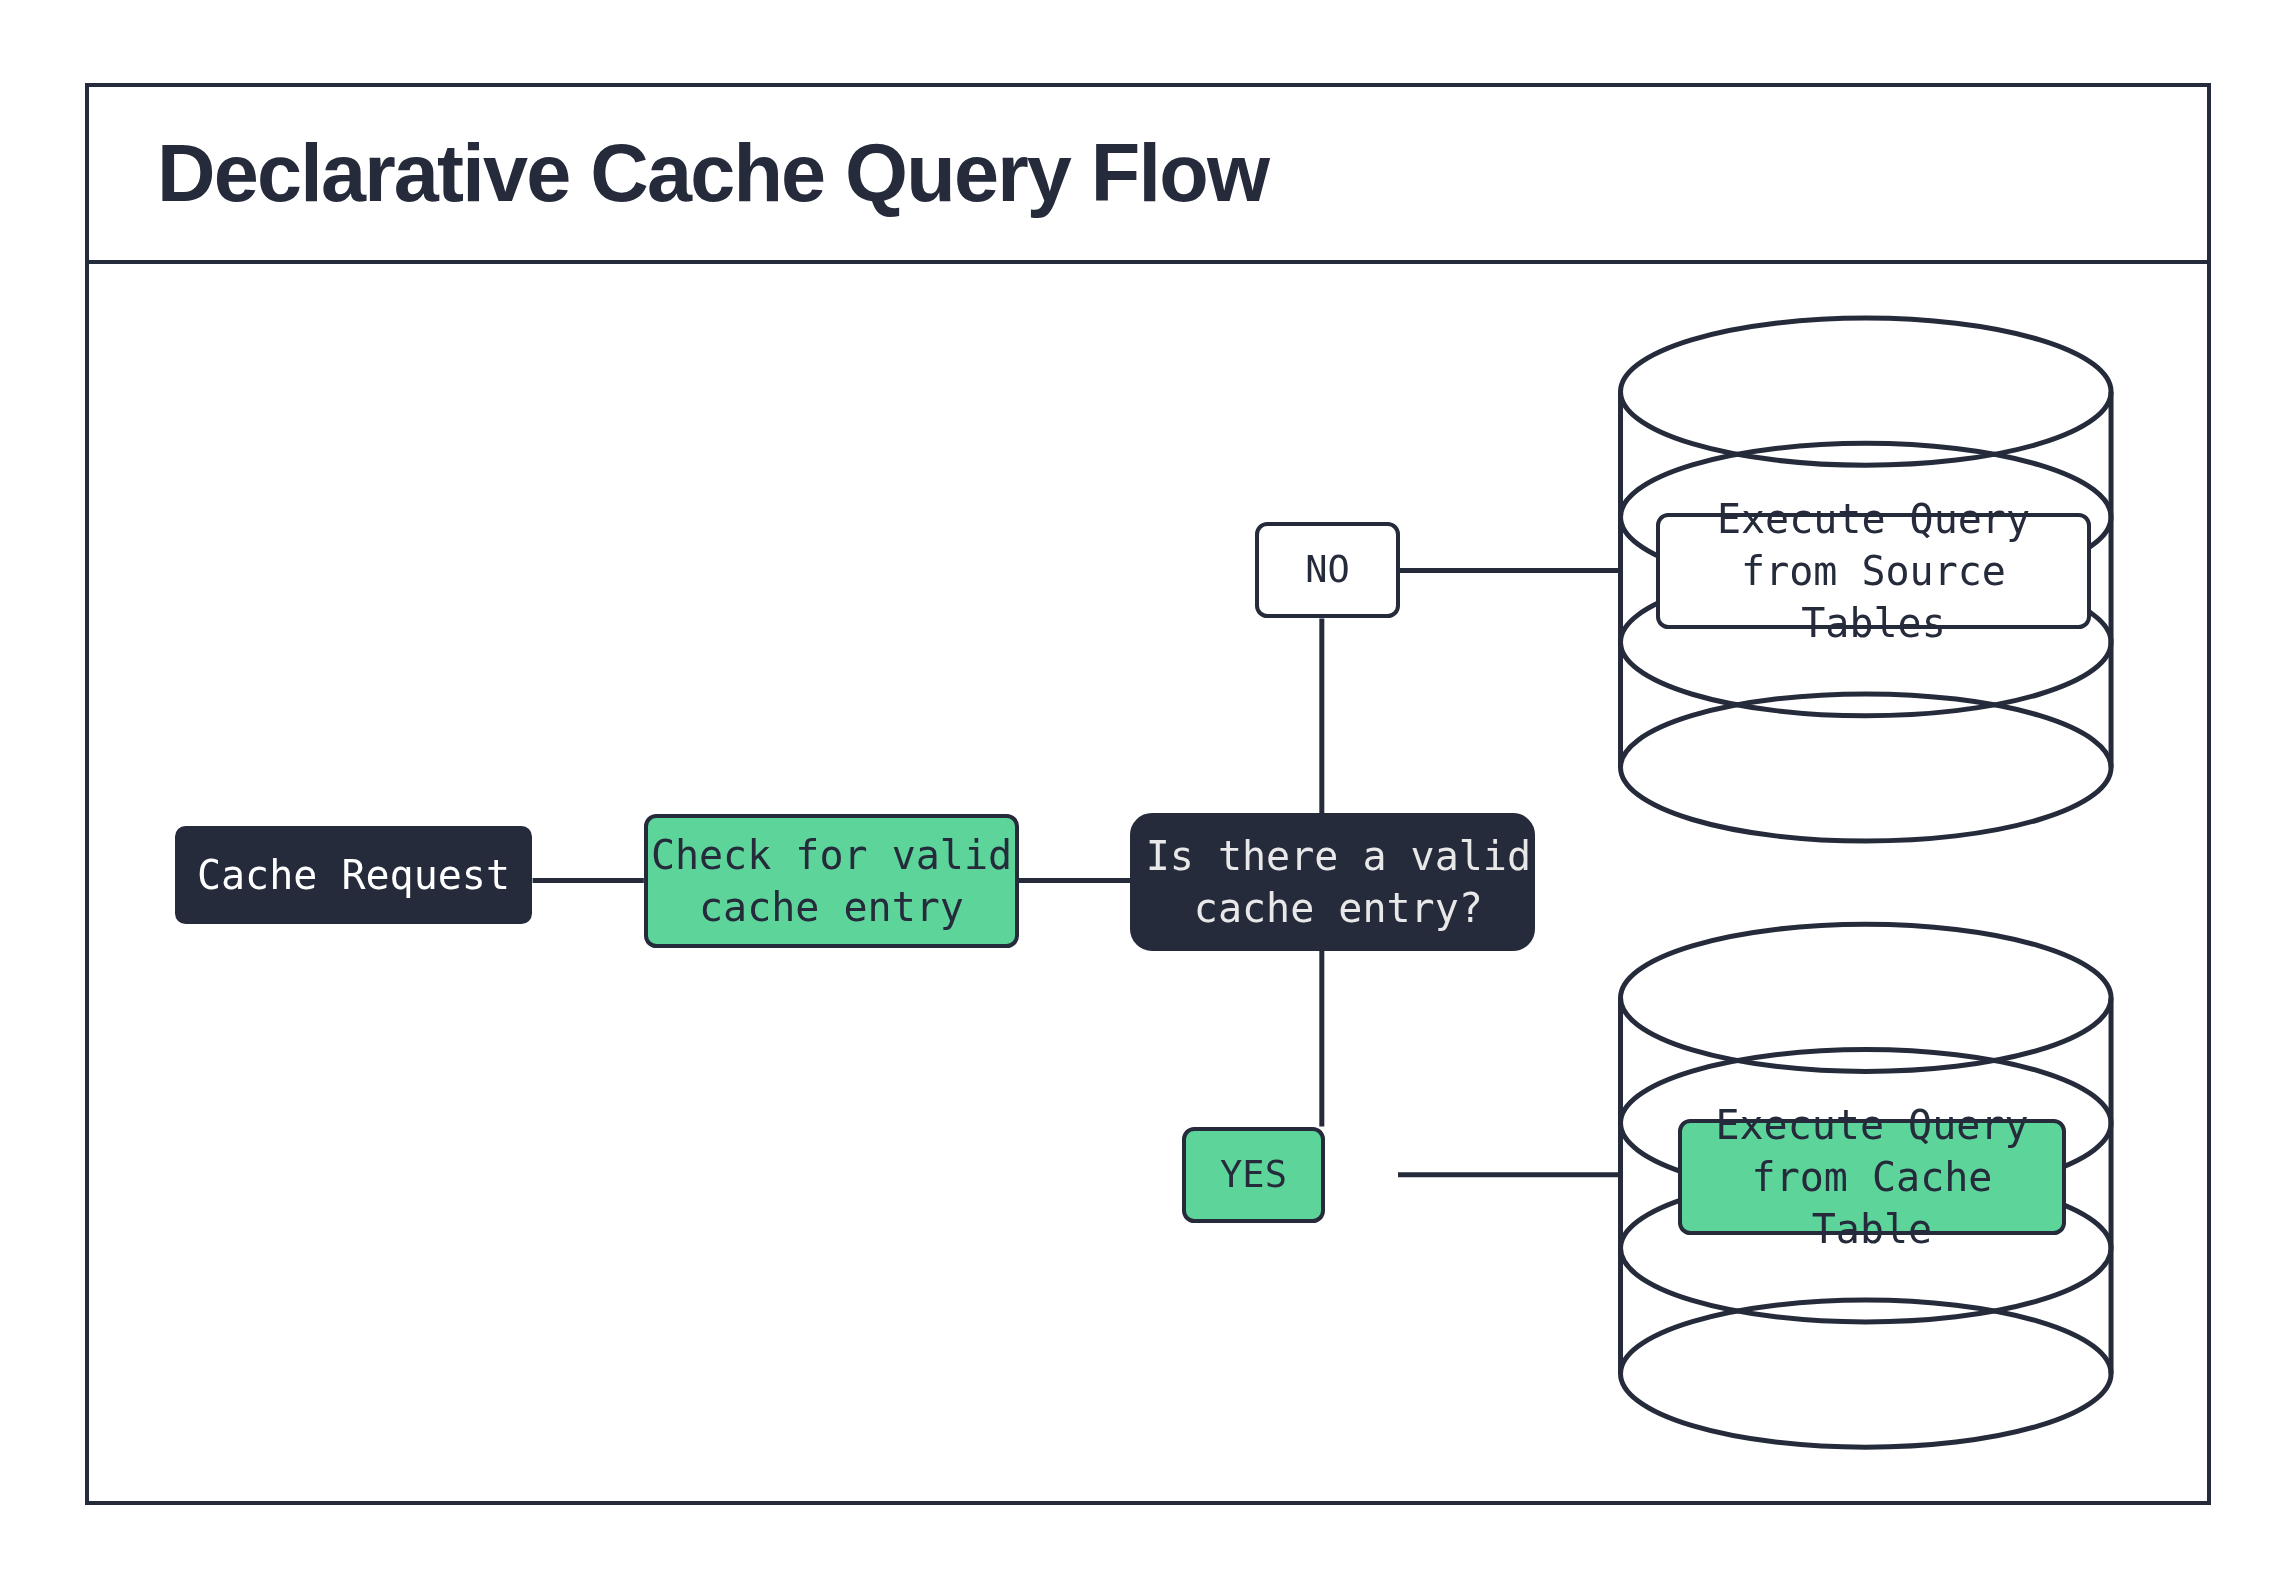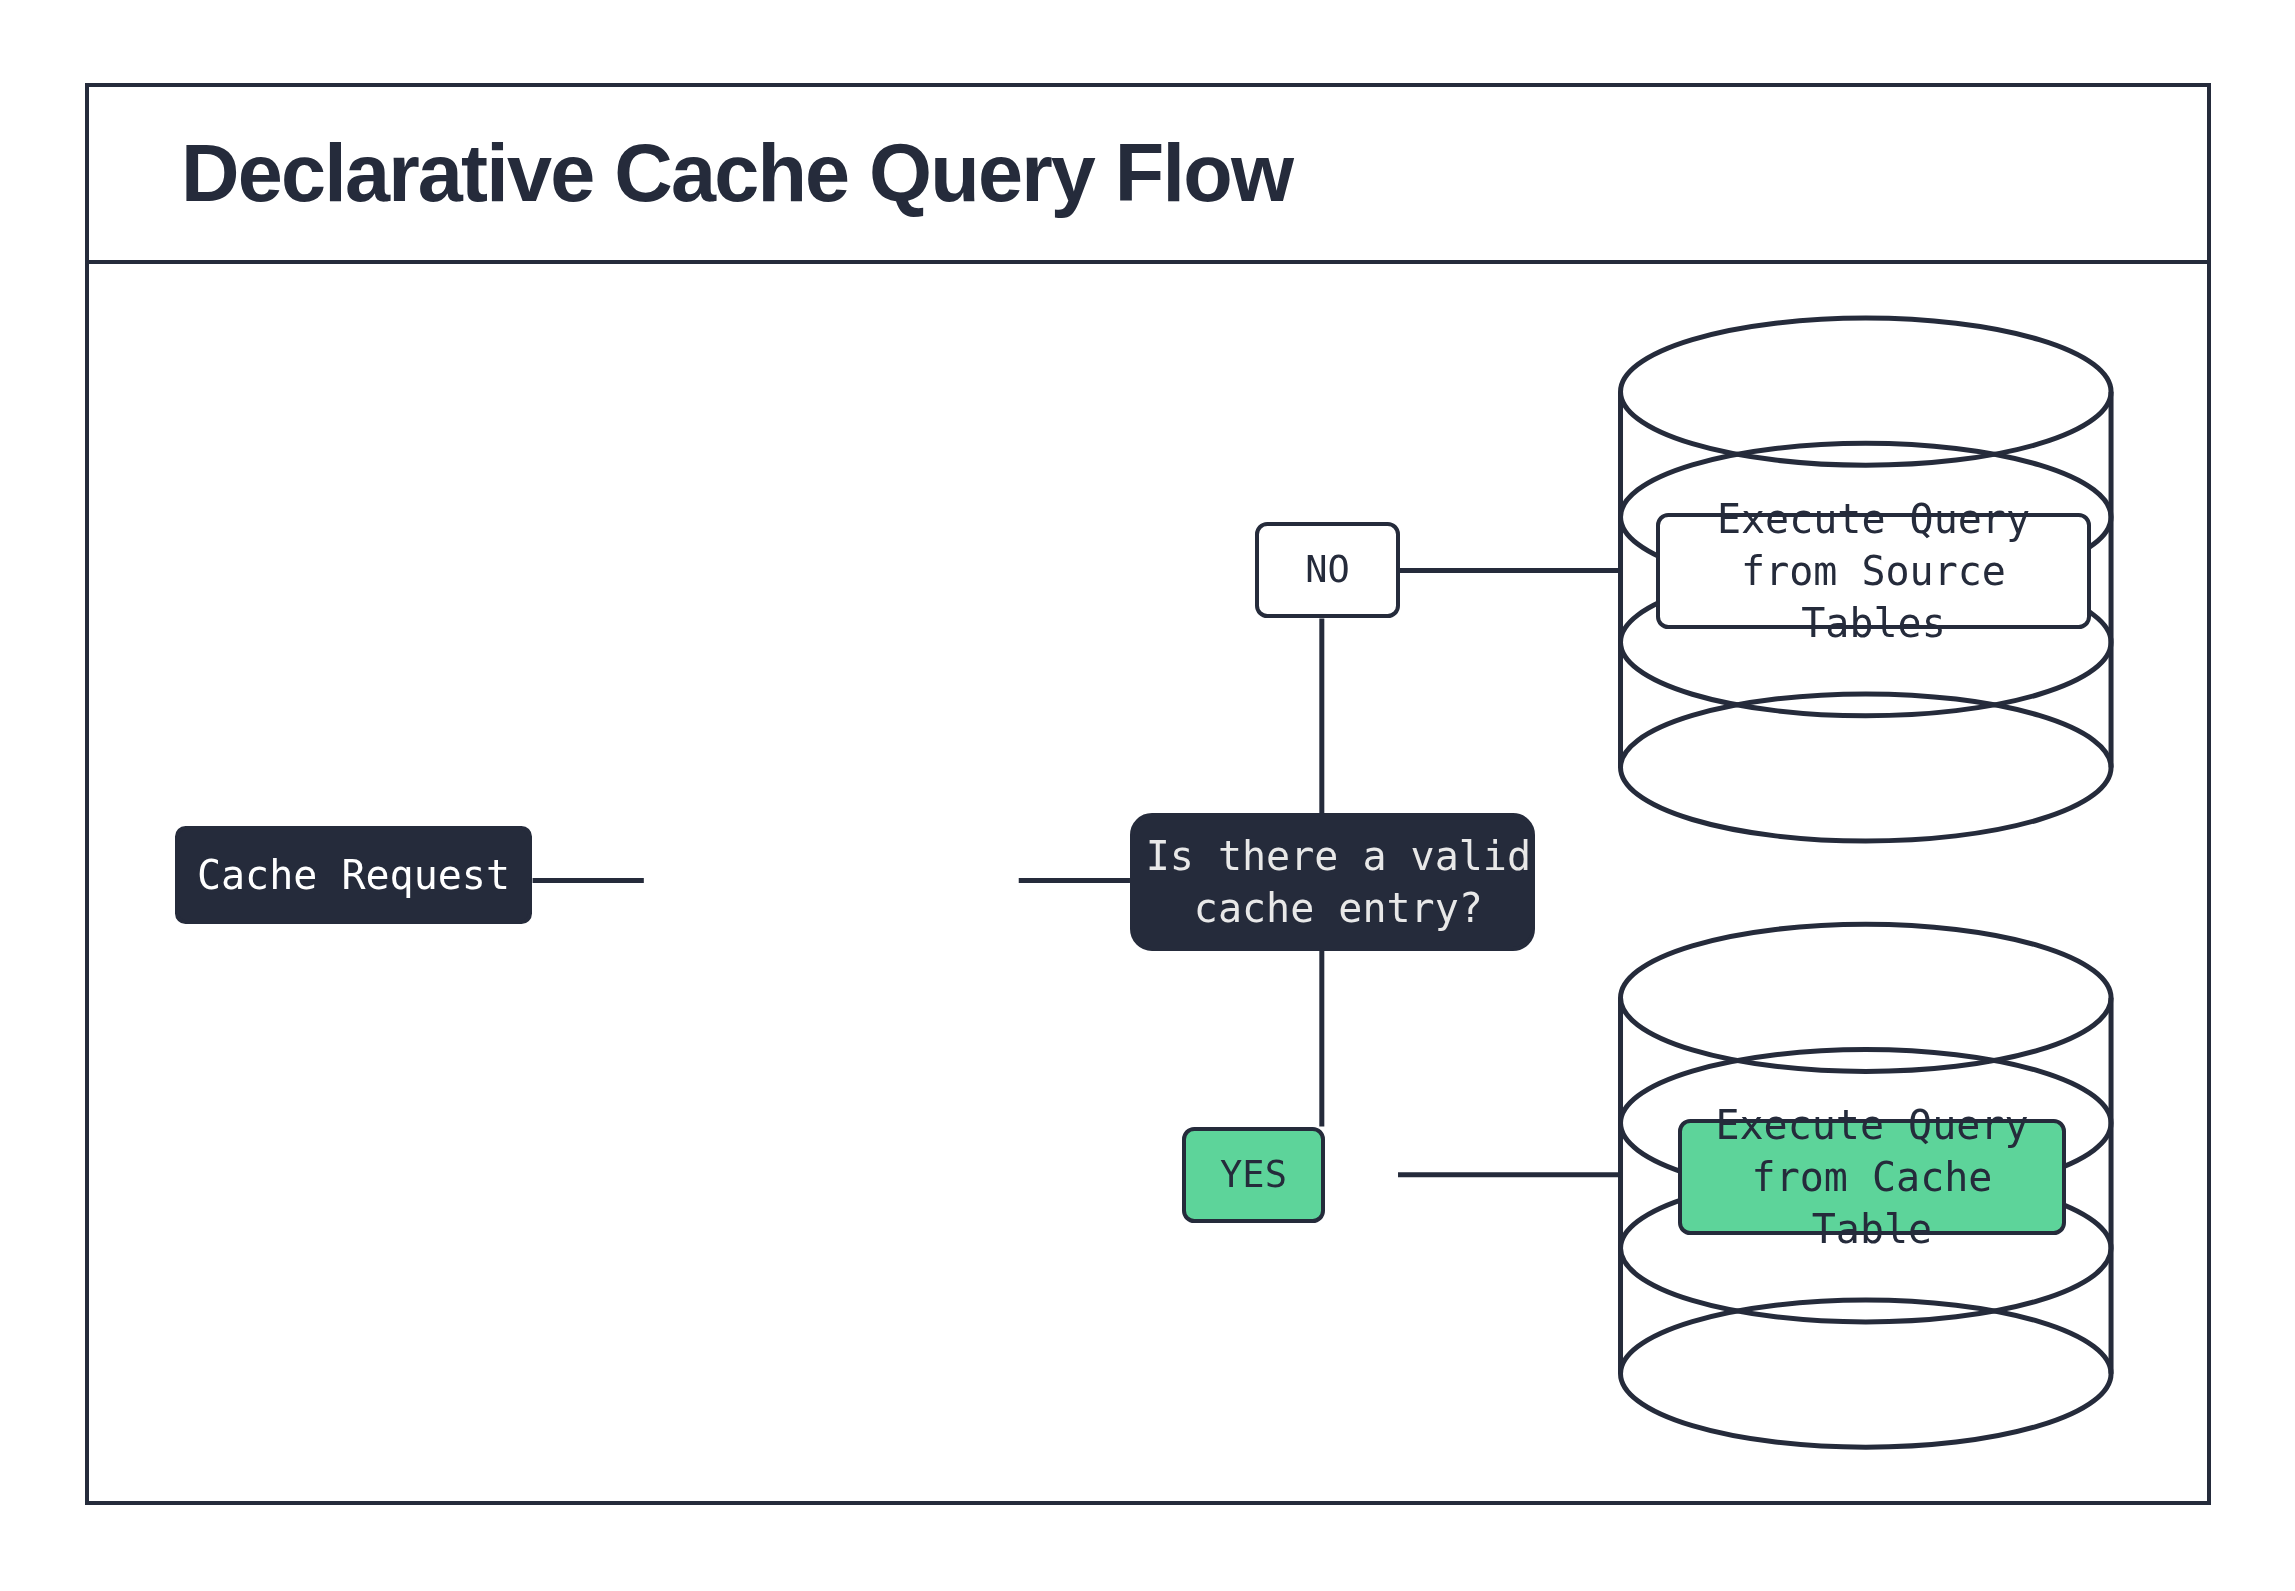--- a/index.html
+++ b/index.html
@@ -22,21 +22,21 @@
     border:4.4px solid var(--ink);background:transparent;
   }
   .header{
     position:absolute;left:0;top:0;width:100%;height:177px;
     border-bottom:4.4px solid var(--ink);
     display:flex;align-items:center;
   }
   .title{
     font-family:"Liberation Sans", sans-serif;
     font-weight:700;font-size:81px;letter-spacing:-1.8px;
-    color:var(--ink);padding-left:92px;white-space:nowrap;
+    color:var(--ink);padding-left:68px;white-space:nowrap;
   }
   svg.wires{position:absolute;left:0;top:0;width:2295px;height:1591px;color:var(--ink);}
   svg.wires *{vector-effect:non-scaling-stroke;}
 
   .node{
     position:absolute;display:flex;align-items:center;justify-content:center;
     text-align:center;white-space:pre-line;
     font-size:40px;line-height:1.3;
   }
   .node.dark{
@@ -101,20 +101,24 @@
       <line x1="1509" y1="1085" x2="1509" y2="1286"></line>
       <line x1="1597" y1="651" x2="1850" y2="651"></line>
       <line x1="1596" y1="1341" x2="1850" y2="1341"></line>
     </g>
   </svg>
 
   <div class="node dark pos-query">
     <span>Cache Request</span>
   </div>
 
+  <div class="node green pos-check">
+    <span>Check for valid
+cache entry</span>
+  </div>
 
   <div class="node dark dim pos-decide">
     <span>Is there a valid
 cache entry?</span>
   </div>
 
   <div class="node white small pos-no">
     <span>NO</span>
   </div>
 

